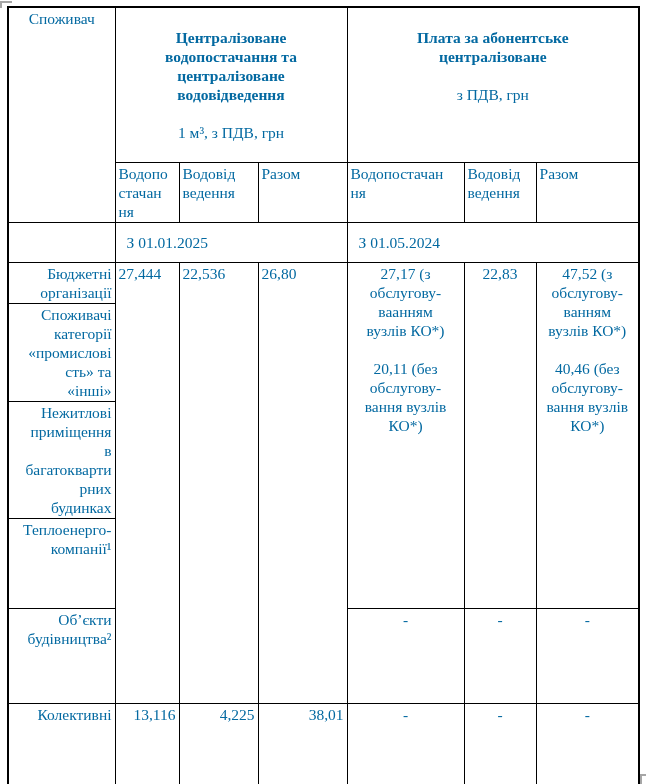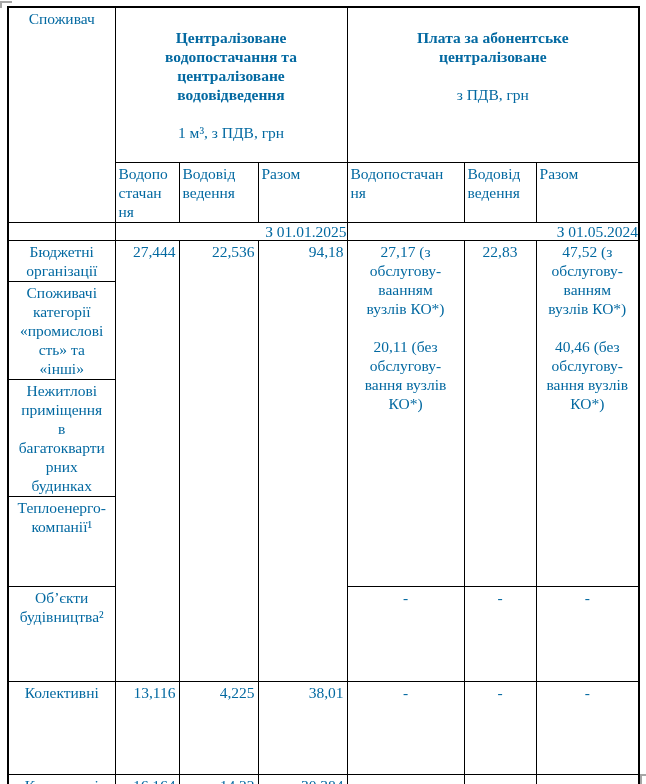--- a/index.html
+++ b/index.html
@@ -45,37 +45,37 @@
     padding: 0 2px;
   }
   .group-title { font-weight: bold; white-space: pre-line; }
   .group-unit  { font-weight: normal; white-space: pre-line; }
   td.subhead {
     text-align: left;
     vertical-align: top;
     padding: 2px 4px;
   }
   tr.date-row td {
-    padding: 0;
+    padding: 11px;
     line-height: 17px;
+    text-align: left;
+    vertical-align: middle;
+  }
+  
+  td.lbl {
     text-align: right;
-    vertical-align: middle;
-  }
-  
-  td.lbl {
-    text-align: center;
     padding-top: 2px;
   }
   td.lbl-heat { padding-top: 23px; }
   td.lbl-constr { padding-top: 7px; margin-top: 24px; }
   td.lbl-low { padding-top: 5px; }
   
   td.val-merged {
     vertical-align: top;
-    text-align: right;
+    text-align: left;
     padding: 135px 4px 4px 6px;
   }
   td.val {
     text-align: right;
     padding: 5px 4px 2px 6px;
   }
   
   td.fee-text {
     text-align: center;
     line-height: 20px;
@@ -163,21 +163,21 @@
       <td></td>
       <td colspan="3">З 01.01.2025</td>
       <td colspan="3">З 01.05.2024</td>
     </tr>
 
     <tr style="height:39px">
       <td class="lbl">Бюджетні
 організації</td>
       <td class="val-merged" rowspan="5">27,444</td>
       <td class="val-merged" rowspan="5">22,536</td>
-      <td class="val-merged" rowspan="5">94,18</td>
+      <td class="val-merged" rowspan="5">26,80</td>
       <td class="fee-text" rowspan="4">27,17 (з
 обслугову-
 ваанням
 вузлів КО*)
 
 20,11 (без
 обслугову-
 вання вузлів
 КО*)</td>
       <td class="fee-mid" rowspan="4">22,83</td>

